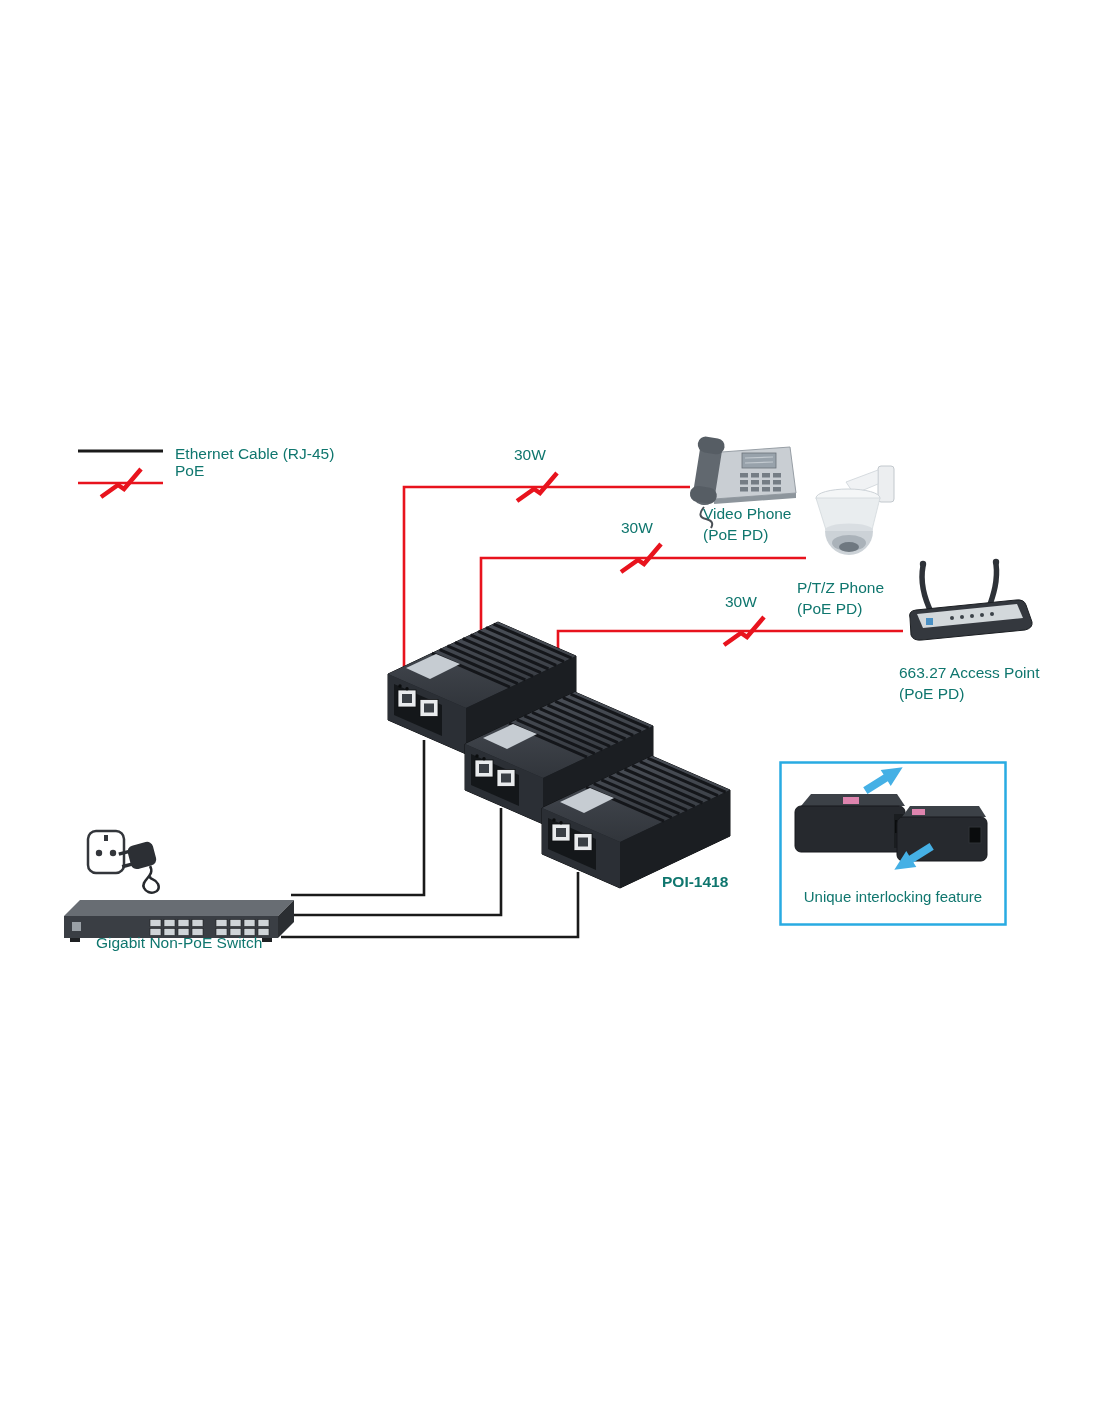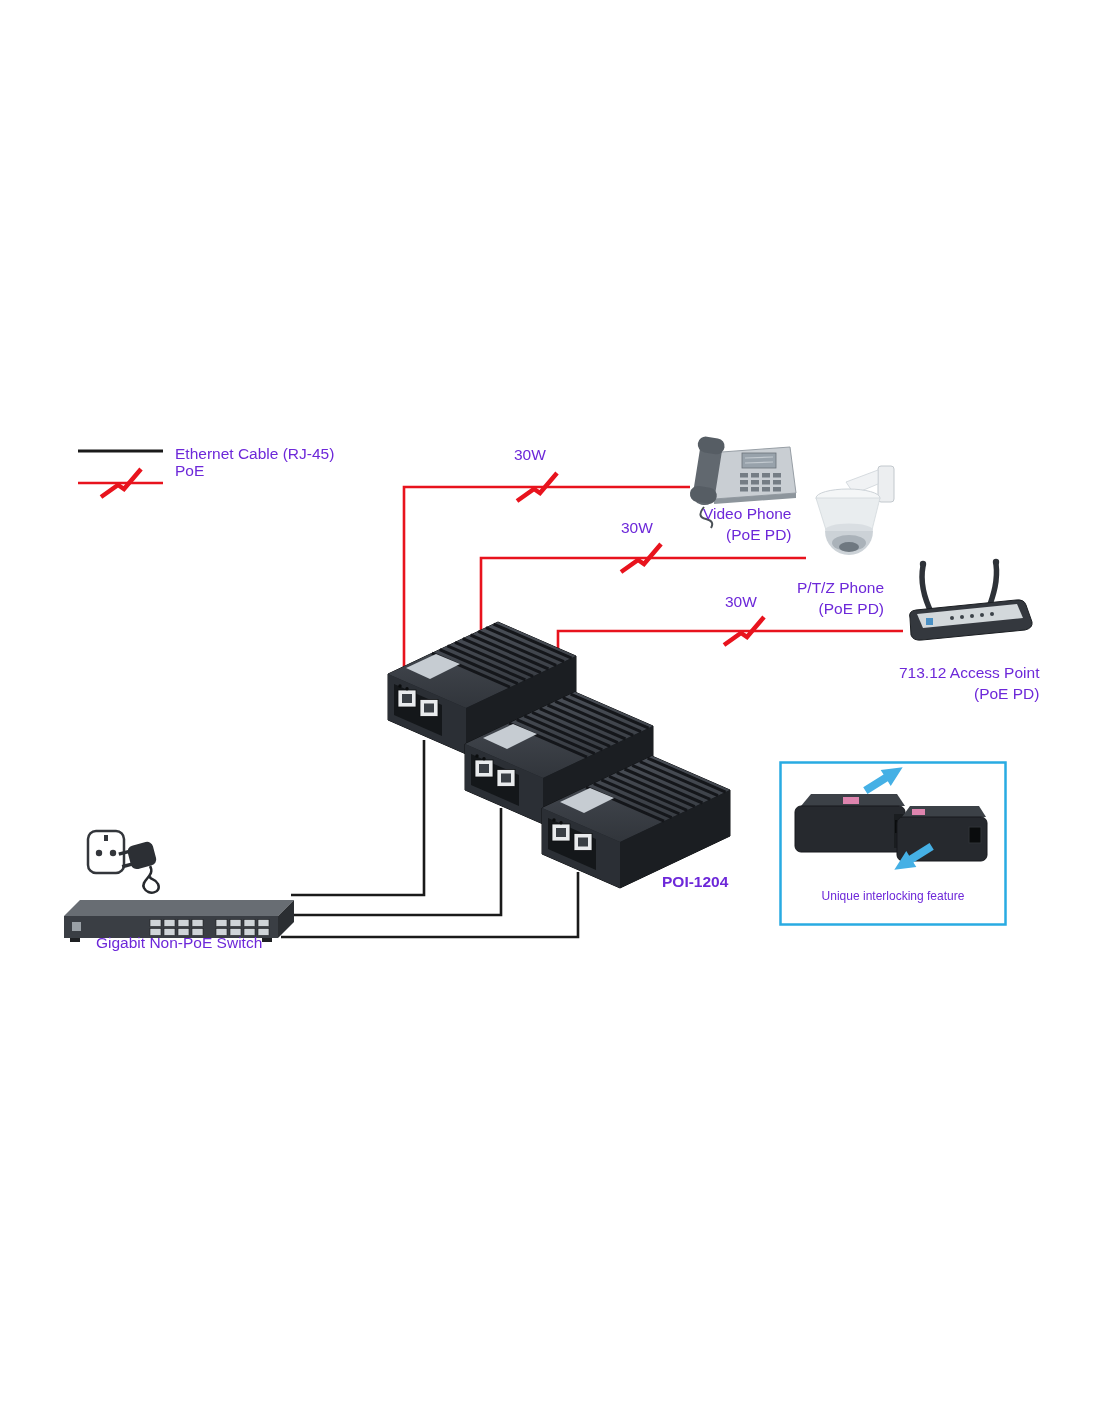--- a/index.html
+++ b/index.html
@@ -8,30 +8,30 @@
     width:1100px;
     height:1422px;
     background:#ffffff;
     font-family:"Liberation Sans", sans-serif;
     overflow:hidden;
   }
   .canvas svg{position:absolute;left:0;top:0;}
   .lbl{
     position:absolute;
     font-size:15.5px;
-    color:#6d28d9;
+    color:#0f766e;
     white-space:nowrap;
     line-height:21px;
   }
-  .lbl .line{display:block;text-align:right;}
+  .lbl .line{display:block;}
   .bold{font-weight:bold;}
   .caption{
     width:220px;
     text-align:center;
-    font-size:12px;
+    font-size:15px;
     white-space:normal;
   }
 </style>
 </head>
 <body>
 
 <div class="canvas">
 
   <svg width="1100" height="1422" viewBox="0 0 1100 1422">
     <defs>
@@ -229,22 +229,22 @@
     <span class="line">Video Phone</span>
     <span class="line">(PoE PD)</span>
   </div>
 
   <div class="lbl" style="left:797px;top:577px">
     <span class="line">P/T/Z Phone</span>
     <span class="line">(PoE PD)</span>
   </div>
 
   <div class="lbl" style="left:899px;top:662px">
-    <span class="line">713.12 Access Point</span>
+    <span class="line">663.27 Access Point</span>
     <span class="line">(PoE PD)</span>
   </div>
 
-  <div class="lbl bold" style="left:662px;top:871px">POI-1204</div>
+  <div class="lbl bold" style="left:662px;top:871px">POI-1418</div>
 
   <div class="lbl" style="left:96px;top:932px">Gigabit Non-PoE Switch</div>
 
   <div class="lbl caption" style="left:783px;top:886px">Unique interlocking feature</div>
 </div>
 
 </body></html>

